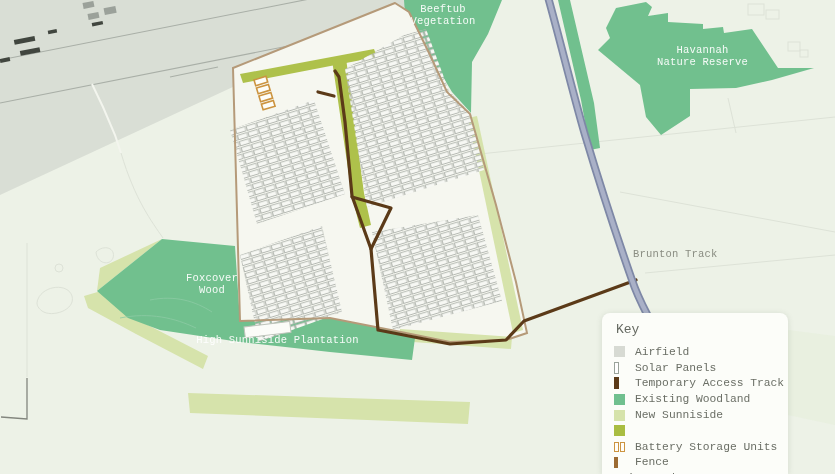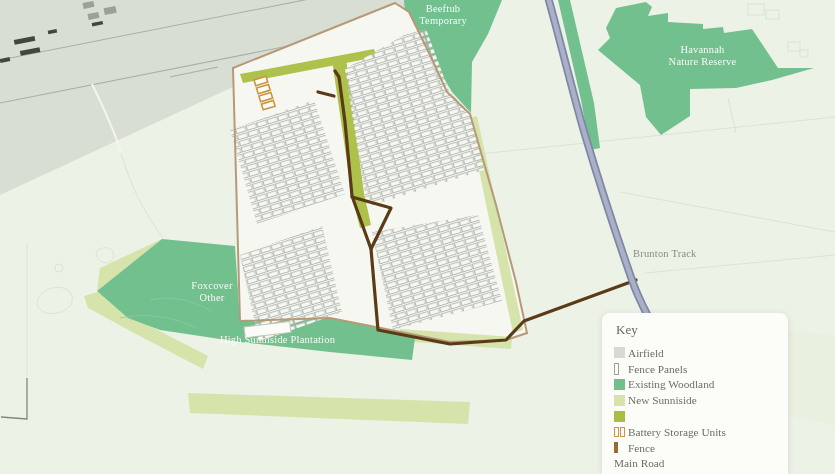--- a/index.html
+++ b/index.html
@@ -1,27 +1,27 @@
 <!DOCTYPE html>
 <html><head>
 <meta charset="utf-8">
 <style>
   html,body{margin:0;padding:0;background:#dfe4da;overflow:hidden}
   .stage{position:relative;width:835px;height:474px;overflow:hidden;
-         font-family:Liberation Serif, serif;background:#edf2e7}
+         font-family:Liberation Mono, monospace;background:#edf2e7}
   .stage svg{position:absolute;left:0;top:0}
   .map-label{position:absolute;text-align:center;color:rgba(255,255,255,.93);
              font-size:10.5px;line-height:12px;letter-spacing:.2px}
   .map-label.dark{color:#8a8d82;text-align:left;font-size:10.5px}
   .legend{position:absolute;left:602px;top:313px;width:186px;height:161px;
           background:#fcfdf9;border-radius:8px 8px 0 0;
           box-shadow:0 1px 6px rgba(60,70,60,.14);
           padding:9px 0 16px 12px;box-sizing:border-box;overflow:hidden}
   .legend-title{font-size:13px;color:#656961;margin:0 0 7px 2px}
-  .lg-row{display:flex;align-items:center;height:15.8px;gap:0}
+  .lg-row{display:flex;align-items:center;height:15.8px;gap:7px}
   .sw{flex:0 0 14px;display:flex;align-items:center;gap:1px}
   .sw-square{width:11px;height:11px;display:block}
   .sw-vrect{width:5px;height:12px;display:block;box-sizing:border-box}
   .sw-vrect-small{width:4px;height:11px;display:block}
   .sw-batt{width:3px;height:8px;border:1.5px solid #cc9440;background:#fffdf8;display:block}
   .lg-label{font-size:11.3px;color:#6b6f66;white-space:nowrap}
 </style>
 </head>
 <body>
 
@@ -131,47 +131,53 @@
     </g>
 
     <g fill="none">
       <path d="M548,-3 C560,40 572,90 585,135 C600,185 618,240 632,280 C638,298 645,310 651,322" stroke="#7e88a6" stroke-width="8"></path>
       <path d="M548,-3 C560,40 572,90 585,135 C600,185 618,240 632,280 C638,298 645,310 651,322" stroke="#a9b0c7" stroke-width="4.5"></path>
     </g>
   </svg>
 
   <div class="map-label" style="left:395px;top:3px;width:96px;">
     <div>Beeftub</div>
-    <div>Temporary</div>
+    <div>Vegetation</div>
   </div>
   <div class="map-label" style="left:645px;top:44px;width:115px;">
     <div>Havannah</div>
     <div>Nature Reserve</div>
   </div>
-  <div class="map-label" style="left:167px;top:280px;width:90px;">
+  <div class="map-label" style="left:167px;top:272px;width:90px;">
     <div>Foxcover</div>
-    <div>Other</div>
+    <div>Wood</div>
   </div>
   <div class="map-label" style="left:180px;top:334px;width:195px;">High Sunniside Plantation</div>
   <div class="map-label dark" style="left:633px;top:248px;width:90px;">Brunton Track</div>
 
   <div class="legend">
     <div class="legend-title">Key</div>
     <div>
         <div class="lg-row">
           <span class="sw">
             <i class="sw-square" style="background: rgb(215, 218, 211);"></i>
           </span>
           <span class="lg-label">Airfield</span>
         </div>
         <div class="lg-row">
           <span class="sw">
             <i class="sw-vrect" style="background: rgb(255, 255, 255); border: 1px solid rgb(154, 163, 154);"></i>
           </span>
-          <span class="lg-label">Fence Panels</span>
+          <span class="lg-label">Solar Panels</span>
+        </div>
+        <div class="lg-row">
+          <span class="sw">
+            <i class="sw-vrect" style="background: rgb(91, 58, 24);"></i>
+          </span>
+          <span class="lg-label">Temporary Access Track</span>
         </div>
         <div class="lg-row">
           <span class="sw">
             <i class="sw-square" style="background: rgb(112, 192, 143);"></i>
           </span>
           <span class="lg-label">Existing Woodland</span>
         </div>
         <div class="lg-row">
           <span class="sw">
             <i class="sw-square" style="background: rgb(214, 227, 171);"></i>

